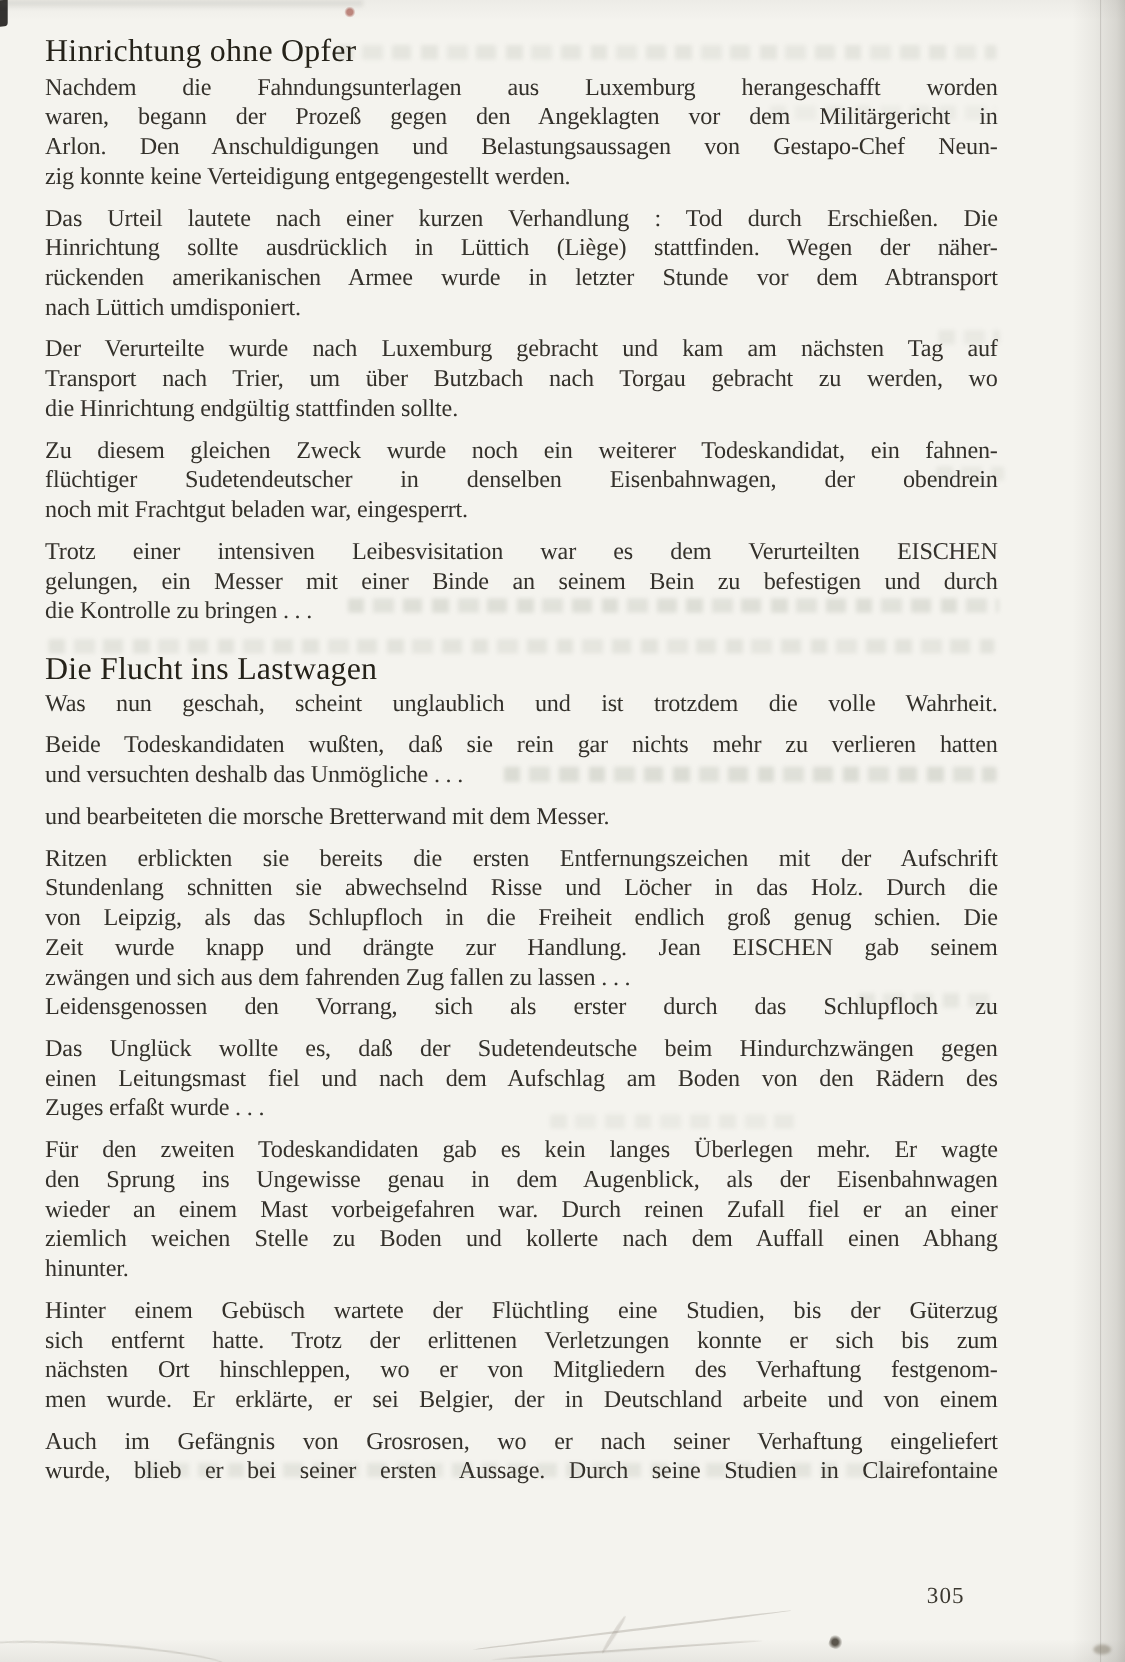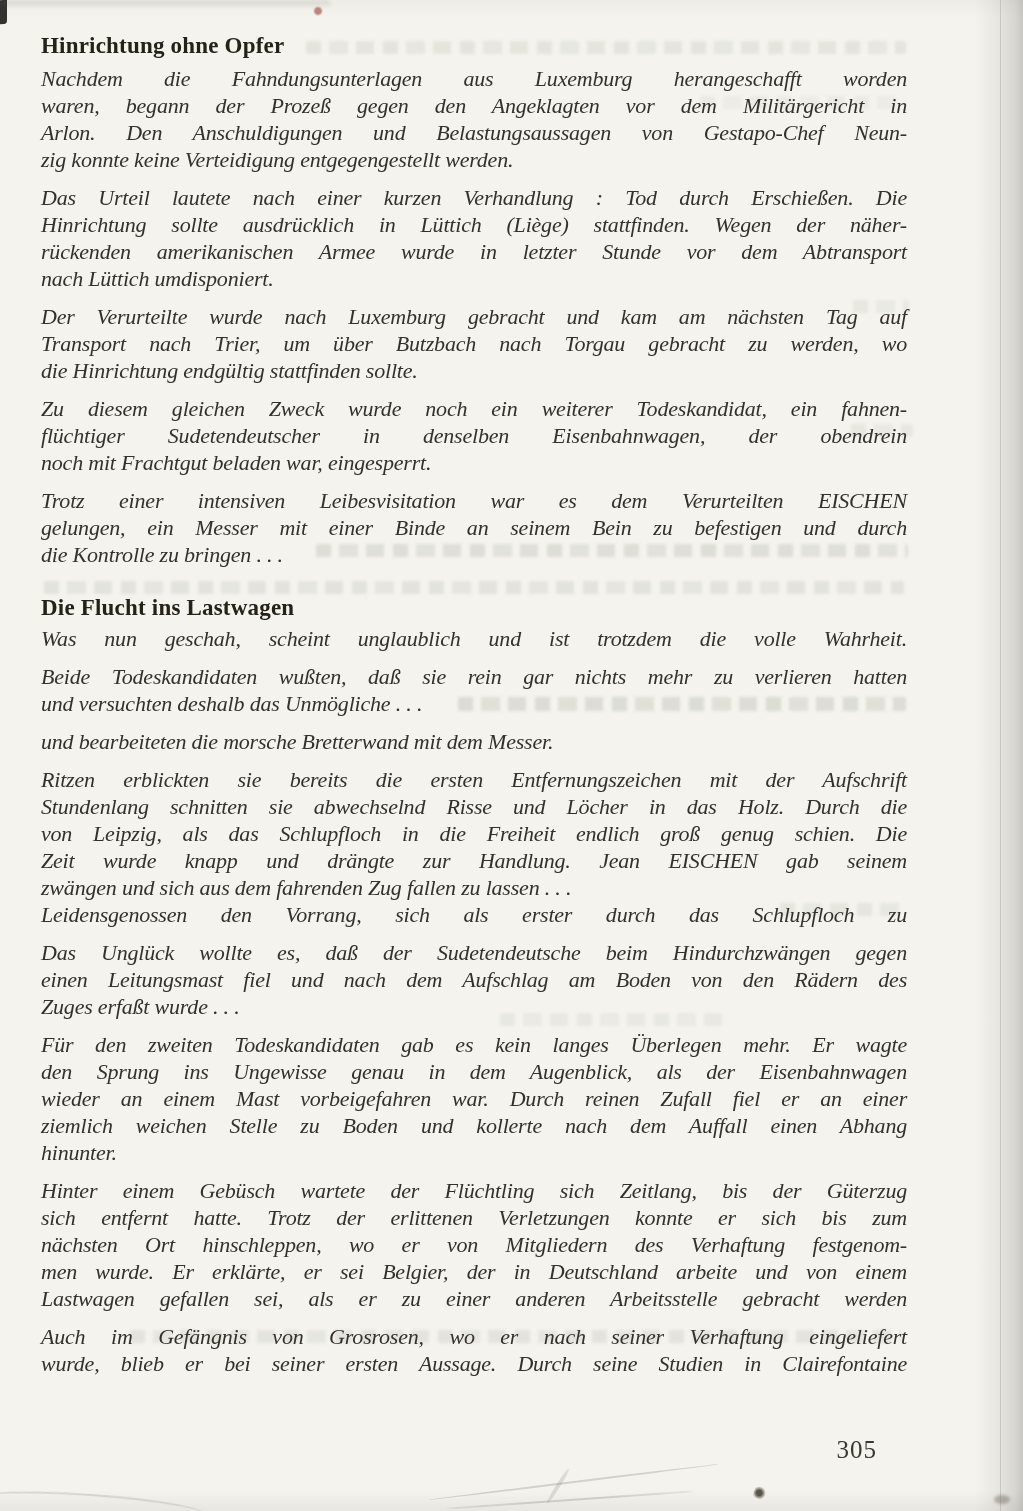--- a/index.html
+++ b/index.html
@@ -11,33 +11,33 @@
   .page {
     position:relative; width:1023px; height:1511px; overflow:hidden;
     color:#35322d;
     background:
       linear-gradient(90deg, rgba(88,84,76,0) 95.3%, rgba(88,84,76,0.07) 97.3%, rgba(88,84,76,0.18) 99.2%, rgba(88,84,76,0.28) 100%),
       linear-gradient(180deg, rgba(60,58,52,0.04) 0, rgba(60,58,52,0) 1.2%, rgba(60,58,52,0) 98.6%, rgba(60,58,52,0.07) 100%),
       #f4f3ee;
   }
   .content { position:absolute; left:41px; top:33px; width:866px; }
   .heading {
-    font-size:23px; line-height:26px; font-weight:bold; color:#252219;
+    font-size:29px; line-height:26px; font-weight:normal; color:#252219;
     margin:0 0 6px 0; letter-spacing:0.2px;
   }
   .heading.second { margin-top:27px; margin-bottom:4px; }
-  .para { margin:0 0 11px 0;font-style:italic; }
+  .para { margin:0 0 11px 0; }
   .line {
     font-size:22px; line-height:27px; letter-spacing:-0.2px;
     text-align:justify; text-align-last:justify; color:#34312b;
   }
   .line.last { text-align-last:left; }
   .page-number {
     position:absolute; top:1437px; right:146px;
-    font-size:25px; line-height:26px; color:#3a372f; letter-spacing:1px;
+    font-size:21px; line-height:26px; color:#3a372f; letter-spacing:1px;
   }
   
   .bleed {
     position:absolute; height:13px; border-radius:2px;
     background:repeating-linear-gradient(90deg,
       rgba(145,152,136,0.42) 0 15px, rgba(145,152,136,0) 15px 23px,
       rgba(145,152,136,0.34) 23px 42px, rgba(145,152,136,0) 42px 50px,
       rgba(145,152,136,0.40) 50px 68px, rgba(145,152,136,0) 68px 77px);
     filter:blur(1.7px);
   }
@@ -169,25 +169,24 @@
 
     <div class="para">
       <div class="line">Für den zweiten Todeskandidaten gab es kein langes Überlegen mehr. Er wagte</div>
       <div class="line">den Sprung ins Ungewisse genau in dem Augenblick, als der Eisenbahnwagen</div>
       <div class="line">wieder an einem Mast vorbeigefahren war. Durch reinen Zufall fiel er an einer</div>
       <div class="line">ziemlich weichen Stelle zu Boden und kollerte nach dem Auffall einen Abhang</div>
       <div class="line last">hinunter.</div>
     </div>
 
     <div class="para">
-      <div class="line">Hinter einem Gebüsch wartete der Flüchtling sich Zeitlang, bis der Güterzug</div>
+      <div class="line">Hinter einem Gebüsch wartete der Flüchtling eine Studien, bis der Güterzug</div>
       <div class="line">sich entfernt hatte. Trotz der erlittenen Verletzungen konnte er sich bis zum</div>
       <div class="line">nächsten Ort hinschleppen, wo er von Mitgliedern des Verhaftung festgenom-</div>
       <div class="line">men wurde. Er erklärte, er sei Belgier, der in Deutschland arbeite und von einem</div>
-      <div class="line">Lastwagen gefallen sei, als er zu einer anderen Arbeitsstelle gebracht werden</div>
     </div>
 
     <div class="para">
       <div class="line">Auch im Gefängnis von Grosrosen, wo er nach seiner Verhaftung eingeliefert</div>
       <div class="line">wurde, blieb er bei seiner ersten Aussage. Durch seine Studien in Clairefontaine</div>
     </div>
 
   </div>
 
   <div class="page-number">305</div>

